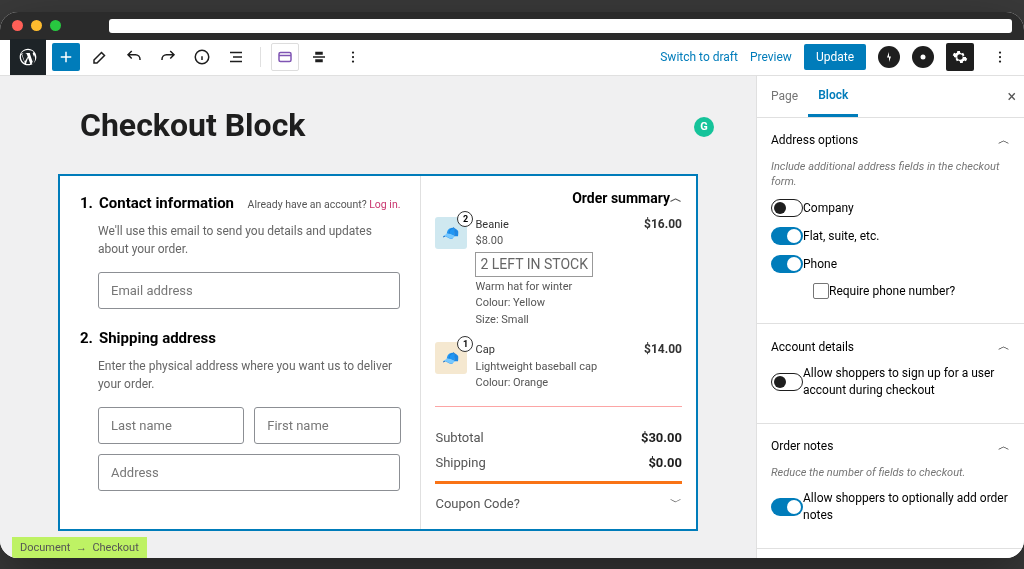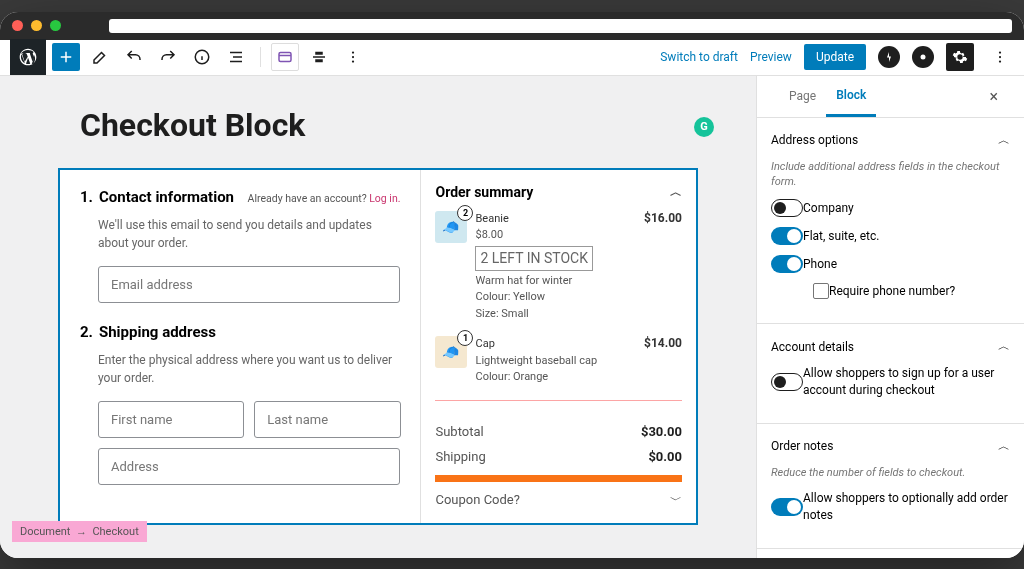--- a/index.html
+++ b/index.html
@@ -17,67 +17,67 @@
 .sq-btn.blue{background:#007cba;color:#fff}
 .sq-btn svg{width:18px;height:18px}
 .topbar-right{margin-left:auto;display:flex;align-items:center;gap:12px;font-size:12px}
 .link-blue{color:#007cba;cursor:pointer}
 .btn-update{background:#007cba;color:#fff;padding:6px 12px;border-radius:2px;cursor:pointer;font-size:12px}
 .circ{width:22px;height:22px;border-radius:50%;background:#1e1e1e;display:flex;align-items:center;justify-content:center;color:#fff;font-size:11px}
 .circ.dark{background:#1e1e1e}
 .gear{width:28px;height:28px;background:#1e1e1e;border-radius:2px;display:flex;align-items:center;justify-content:center;color:#fff}
 .body{flex:1;display:flex;overflow:hidden}
 .canvas{flex:1;background:#f0f0f1;overflow-y:auto;padding:30px 50px}
-.title{font-size:32px;font-weight:700;color:#1e1e1e;margin-bottom:24px;margin-left:30px}
+.title{font-size:32px;font-weight:700;color:#1e1e1e;margin-bottom:30px;margin-left:30px}
 .grammarly{position:absolute;right:310px;top:105px;width:20px;height:20px;border-radius:50%;background:#15c39a;display:flex;align-items:center;justify-content:center;color:#fff;font-size:11px;font-weight:bold}
 .block{border:2px solid #007cba;background:#fff;display:flex;max-width:640px;margin:0 auto}
 .form-col{flex:1.3;padding:18px 20px}
 .summary-col{flex:1;border-left:1px solid #e0e0e0;padding:14px 14px}
 .section{margin-bottom:20px}
 .sec-head{display:flex;align-items:baseline;gap:6px;margin-bottom:10px}
 .sec-num{font-weight:700;font-size:15px}
 .sec-title{font-weight:700;font-size:15px}
 .sec-meta{margin-left:auto;font-size:10.5px;color:#555}
 .sec-meta a{color:#c9356e;}
 .sec-desc{font-size:12px;color:#666;margin-bottom:14px;margin-left:18px;line-height:1.5}
 .field{width:100%;padding:10px 12px;border:1px solid #8c8f94;border-radius:3px;font-size:13px;color:#777;margin-bottom:10px}
 .field-row{display:flex;gap:10px}
 .field-row .field{flex:1}
 .sec-body{margin-left:18px}
-.sum-head{display:flex;align-items:center;justify-content:space-between;font-weight:700;font-size:14px;margin-bottom:10px}
+.sum-head{display:flex;align-items:center;justify-content:flex-end;font-weight:700;font-size:14px;margin-bottom:10px}
 .chev{font-size:12px;color:#555}
 .item{display:flex;gap:8px;margin-bottom:14px;font-size:11px}
 .thumb{width:32px;height:32px;background:#d4e8f0;border-radius:3px;position:relative;flex-shrink:0;display:flex;align-items:center;justify-content:center;font-size:14px}
 .qty{position:absolute;top:-6px;right:-6px;width:16px;height:16px;border-radius:50%;background:#fff;border:1px solid #333;font-size:9px;display:flex;align-items:center;justify-content:center;font-weight:bold}
 .item-info{flex:1;color:#555;line-height:1.5}
 .item-name{color:#333}
 .stock{display:inline-block;border:1px solid #999;padding:1px 4px;font-size:14px;margin:2px 0;color:#666}
 .item-price{font-weight:700;color:#333;font-size:12px}
 .strike{text-decoration:line-through;color:#888}
 .uline{text-decoration:underline}
 .totals{border-top:1px solid #fca5a5;padding-top:18px;margin-top:10px}
 .trow{display:flex;justify-content:space-between;font-size:13px;padding:5px 0;color:#555}
 .trow .val{font-weight:700;color:#1e1e1e}
-.coupon{display:flex;justify-content:space-between;align-items:flex-start;font-size:13px;color:#555;border-top:7px solid #f97316;padding-top:10px;margin-top:6px}
+.coupon{display:flex;justify-content:space-between;align-items:flex-end;font-size:13px;color:#555;border-top:3px solid #f97316;padding-top:10px;margin-top:6px}
 .sidebar{width:268px;border-left:1px solid #e0e0e0;background:#fff;overflow-y:auto;font-size:12px}
-.tabs{display:flex;border-bottom:1px solid #e0e0e0;padding:0 22px;align-items:center}
+.tabs{display:flex;border-bottom:1px solid #e0e0e0;padding:0 4px;align-items:center}
 .tab{padding:12px 10px;color:#757575;cursor:pointer;font-size:12px}
 .tab.active{color:#007cba;border-bottom:3px solid #007cba;font-weight:600}
 .tab-close{margin-left:auto;font-size:16px;color:#555;cursor:pointer;padding:0 4px}
 .panel{border-bottom:1px solid #e0e0e0;padding:14px}
 .panel-head{display:flex;justify-content:space-between;align-items:center;font-weight:400;font-size:12px;margin-bottom:10px;cursor:pointer}
 .panel-desc{font-size:11px;color:#757575;font-style:italic;margin-bottom:10px;line-height:1.4}
 .opt{display:flex;align-items:center;margin-bottom:10px;font-size:12px}
 .toggle{width:32px;height:18px;border-radius:10px;position:relative;flex-shrink:0;cursor:pointer}
 .toggle::after{content:"";position:absolute;width:14px;height:14px;background:#fff;border-radius:50%;top:2px;transition:.2s}
 .toggle.on{background:#007cba}.toggle.on::after{right:2px}
 .toggle.off{background:#fff;border:1px solid #1e1e1e}.toggle.off::after{left:2px;background:#1e1e1e;width:12px;height:12px;top:2px}
 .chk{width:16px;height:16px;border:1px solid #757575;border-radius:2px;flex-shrink:0}
 .indent{margin-left:42px}
-.breadcrumb{position:absolute;bottom:16px;left:12px;font-size:11px;color:#555;background:#f9a8d4;padding:4px 8px}
+.breadcrumb{position:absolute;bottom:0;left:12px;font-size:11px;color:#555;background:#bef264;padding:4px 8px}
 </style>
 </head>
 <body>
 
 <div class="window">
   <div class="titlebar">
     <div class="dot r"></div>
     <div class="dot y"></div>
     <div class="dot g"></div>
     <div class="urlbar"></div>
@@ -188,22 +188,22 @@
                 </div>
             </div>
             <div class="section">
               <div class="sec-head">
                 <span class="sec-num">2.</span>
                 <span class="sec-title">Shipping address</span>
               </div>
               <p class="sec-desc">Enter the physical address where you want us to deliver your order.</p>
               <div class="sec-body">
                 <div class="field-row">
+                  <div class="field">Last name</div>
                   <div class="field">First name</div>
-                  <div class="field">Last name</div>
                 </div>
                 <div class="field">Address</div>
               </div>
             </div>
           </div>
           <div class="summary-col">
             <div class="sum-head">
               <span>Order summary</span>
               <span class="chev">︿</span>
             </div>

